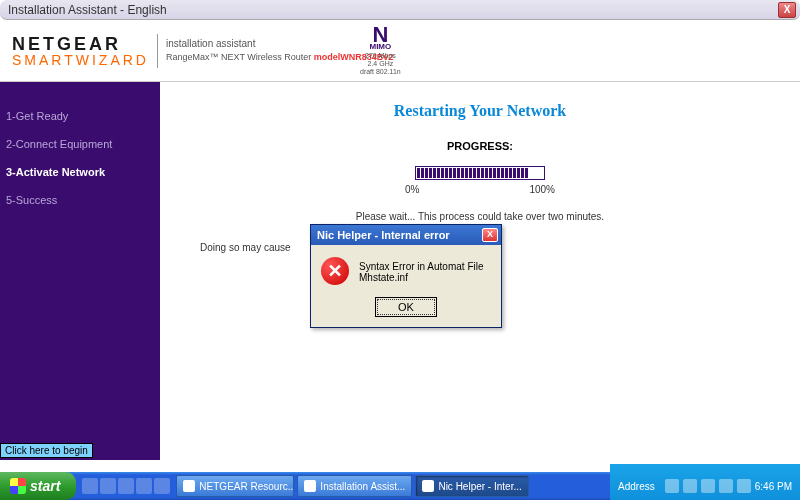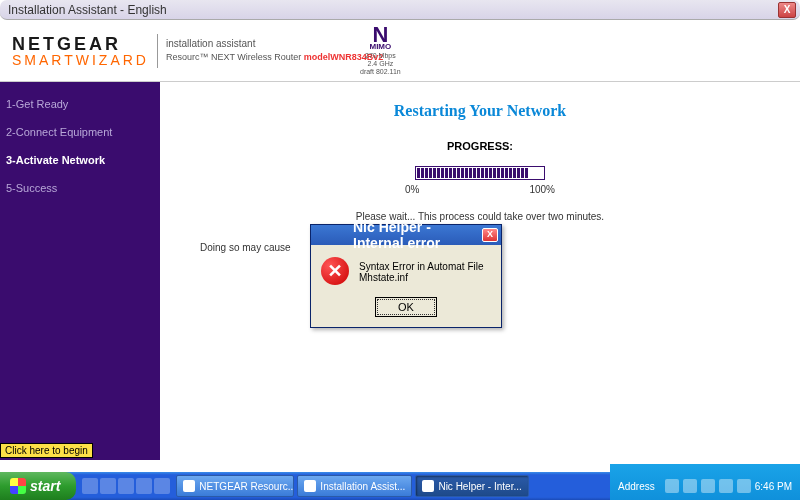--- a/index.html
+++ b/index.html
@@ -18,46 +18,46 @@
   .logo-divider { width: 1px; height: 34px; background: #999; margin: 0 8px; }
   .header-text { display: flex; flex-direction: column; font-size: 10px; color: #555; line-height: 1.4; }
   .header-text .sub { font-size: 9px; }
   .model { color: #e33; font-weight: bold; }
   .mimo-logo { position: absolute; left: 360px; text-align: center; font-size: 7px; line-height: 1.1; color: #555; }
   .mimo-logo .n { font-size: 22px; font-weight: bold; color: #3a0c6e; line-height: 0.8; }
   .mimo-logo .mimo-t { font-size: 8px; font-weight: bold; color: #3a0c6e; }
   
   
   .body { display: flex; height: 378px; }
-  .sidebar { width: 160px; background: #3a0c6e; padding-top: 8px; }
+  .sidebar { width: 160px; background: #3a0c6e; padding-top: 20px; }
   .sidebar .step { color: #b8a8d8; font-size: 11px; padding: 8px 6px; cursor: default; }
   .sidebar .step.active { color: #fff; font-weight: bold; }
   
   .content { flex: 1; background: #fff; padding: 20px 30px; text-align: center; position: relative; }
   .page-title { color: #0a88d8; font-size: 16px; font-weight: bold; margin-bottom: 20px; font-family: Liberation Serif, serif; }
   .progress-label { font-size: 11px; font-weight: bold; margin-bottom: 14px; }
   .progress-bar { width: 130px; height: 14px; border: 1px solid #3a0c6e; margin: 0 auto 4px auto; background: #fff; display: flex; align-items: center; padding: 1px; gap: 1px; }
   .progress-bar .tick { width: 3px; height: 10px; background: #3a0c6e; }
   .progress-range { width: 150px; margin: 0 auto 16px auto; display: flex; justify-content: space-between; font-size: 10px; color: #333; }
   .wait-text { font-size: 10px; color: #333; margin-bottom: 20px; }
   .warn-text { font-size: 10px; color: #333; text-align: left; padding-left: 10px; }
   
   
   .dialog { position: absolute; left: 310px; top: 224px; width: 192px; background: #ece9d8; border: 1px solid #0a246a; box-shadow: 2px 2px 4px rgba(0,0,0,0.3); z-index: 10; }
   .dialog-titlebar { height: 20px; background: linear-gradient(to bottom, #3b77d3, #2a5bb8); display: flex; align-items: center; padding: 0 3px; }
-  .dialog-title { color: #fff; font-weight: bold; font-size: 14px; flex: 1; padding-left: 3px; margin-left: 36px; }
+  .dialog-title { color: #fff; font-weight: bold; font-size: 11px; flex: 1; padding-left: 3px; }
   .dialog-close { width: 16px; height: 14px; background: linear-gradient(to bottom, #f88, #d33); border: 1px solid #fff; border-radius: 2px; color: #fff; font-size: 9px; line-height: 11px; text-align: center; font-weight: bold; cursor: pointer; }
   .dialog-body { padding: 12px 10px; display: flex; align-items: flex-start; gap: 10px; }
   .error-icon { width: 28px; height: 28px; border-radius: 50%; background: radial-gradient(circle at 30% 30%, #f55, #c00); color: #fff; font-size: 18px; font-weight: bold; line-height: 28px; text-align: center; flex-shrink: 0; }
   .dialog-msg { font-size: 10px; color: #000; padding-top: 4px; }
   .dialog-buttons { text-align: center; padding-bottom: 10px; }
   .dialog-ok { width: 62px; height: 20px; font-size: 11px; background: #ece9d8; border: 1px solid #000; outline: 1px dotted #333; outline-offset: -3px; cursor: pointer; }
   
   
-  .tooltip { position: absolute; left: 0; bottom: 42px; background: #fde047; border: 1px solid #000; padding: 1px 4px; font-size: 10px; z-index: 5; }
+  .tooltip { position: absolute; left: 0; bottom: 42px; background: #7dd3fc; border: 1px solid #000; padding: 1px 4px; font-size: 10px; z-index: 5; }
   
   
   .taskbar { height: 28px; background: linear-gradient(to bottom, #3a8de8, #245edb 10%, #245edb 90%, #1a4bb8); display: flex; align-items: center; position: absolute; bottom: 0; left: 0; right: 0; }
   .start-btn { height: 28px; background: linear-gradient(to bottom, #5fb85f, #2d9c2d 50%, #1e7e1e); color: #fff; font-style: italic; font-weight: bold; font-size: 14px; padding: 0 16px 0 10px; border-radius: 0 10px 10px 0; display: flex; align-items: center; cursor: pointer; border: none; }
   .start-btn::before { content: ""; width: 16px; height: 16px; margin-right: 4px; background: conic-gradient(#f44 0 25%, #4f4 0 50%, #44f 0 75%, #ff4 0 100%); border-radius: 3px; }
   .ql { display: flex; gap: 2px; padding: 0 6px; }
   .ql-item { width: 16px; height: 16px; background: rgba(255,255,255,0.25); border-radius: 2px; }
   .task-btn { height: 22px; background: linear-gradient(to bottom, #6ca8f0, #3a7bd8); border: 1px solid #2a5aa8; border-radius: 2px; color: #fff; font-size: 10px; padding: 0 6px; margin-right: 3px; display: flex; align-items: center; gap: 4px; cursor: pointer; max-width: 118px; overflow: hidden; white-space: nowrap; }
   .task-btn.active { background: linear-gradient(to bottom, #2a5aa8, #1e4a8a); box-shadow: inset 1px 1px 2px rgba(0,0,0,0.4); }
   .task-btn .ticon { width: 12px; height: 12px; background: #fff; border-radius: 2px; flex-shrink: 0; }
@@ -75,21 +75,21 @@
 
 <div class="header">
   <div class="logo">
     <span class="logo-netgear">NETGEAR</span>
     <span class="logo-smartwizard">SMARTWIZARD</span>
   </div>
   <div class="logo-divider"></div>
   <div class="header-text">
     <span>installation assistant</span>
     <span class="sub">
-      <span>Resourc™ NEXT Wireless Router </span><span class="model">modelWNR834Bv2</span>
+      <span>RangeMax™ NEXT Wireless Router </span><span class="model">modelWNR834Bv2</span>
     </span>
   </div>
   <div class="mimo-logo">
     <div class="n">N</div>
     <div class="mimo-t">MIMO</div>
     <div>270 Mbps</div>
     <div>2.4 GHz</div>
     <div>draft 802.11n</div>
   </div>
 </div>

